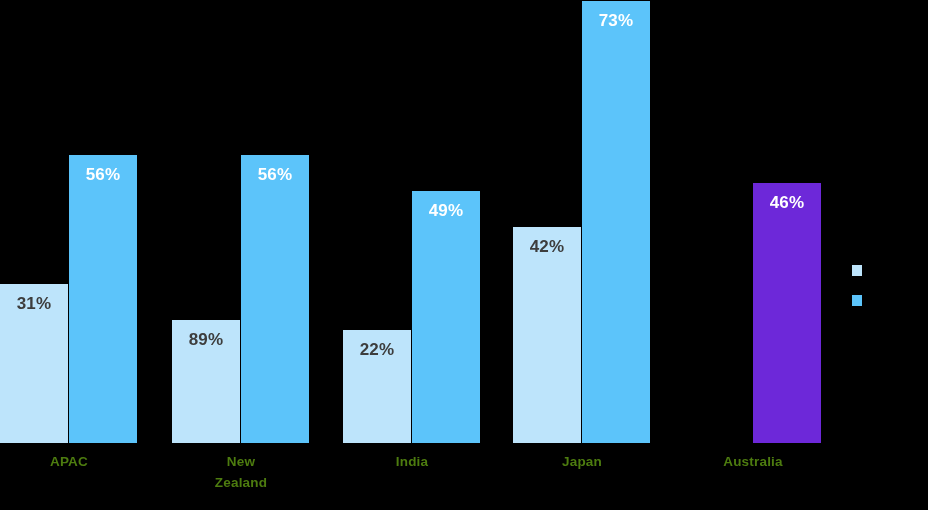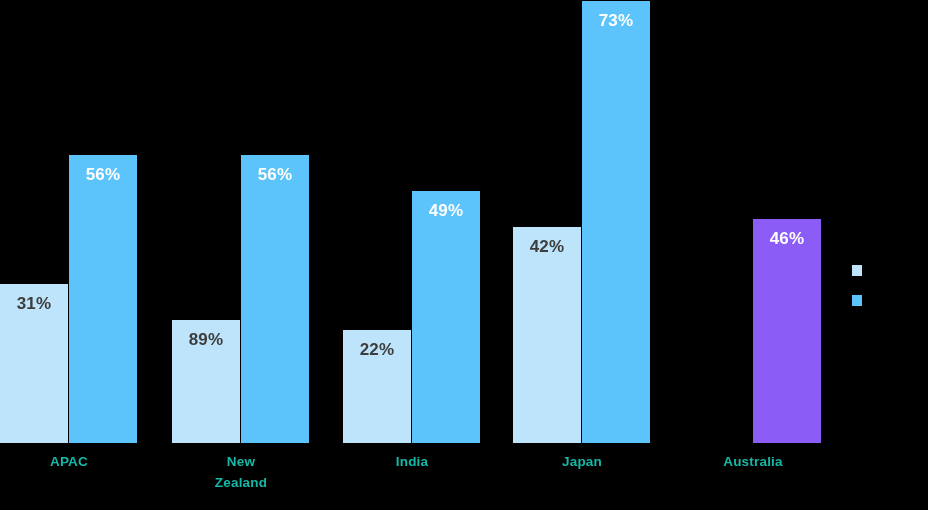--- a/index.html
+++ b/index.html
@@ -61,21 +61,21 @@
   .bar.series-0 .bar-label { color: #3d3d3d; }
   .bar.series-1 .bar-label { color: #ffffff; }
 
   .cat-label {
     position: absolute;
     top: 452px;
     width: 138px;
     text-align: center;
     font-size: 13.5px;
     font-weight: bold;
-    color: #14b8a6;
+    color: #4d7c0f;
     line-height: 1.55;
     letter-spacing: 0.2px;
   }
 
   .legend {
     position: absolute;
     left: 852px;
     top: 255px;
     width: 70px;
   }
@@ -134,21 +134,21 @@
     <div class="bar-group" style="left:513px; width:138px;">
       <div class="bar series-0" style="height: 216px; background: rgb(189, 228, 251);">
         <span class="bar-label">42%</span>
       </div>
       <div class="bar series-1" style="height: 442px; background: rgb(92, 196, 250);">
         <span class="bar-label">73%</span>
       </div>
     </div>
 
     <div class="bar-group" style="left:684px; width:138px;">
-      <div class="bar series-1" style="height: 224px; background: #8b5cf6; text-decoration: underline;">
+      <div class="bar series-1" style="height: 260px; background: #6d28d9; text-decoration: underline;">
         <span class="bar-label">46%</span>
       </div>
     </div>
 
   </div>
 
   <div class="cat-label" style="left:0px;">
       <div>APAC</div>
     </div>
   <div class="cat-label" style="left:172px;">

